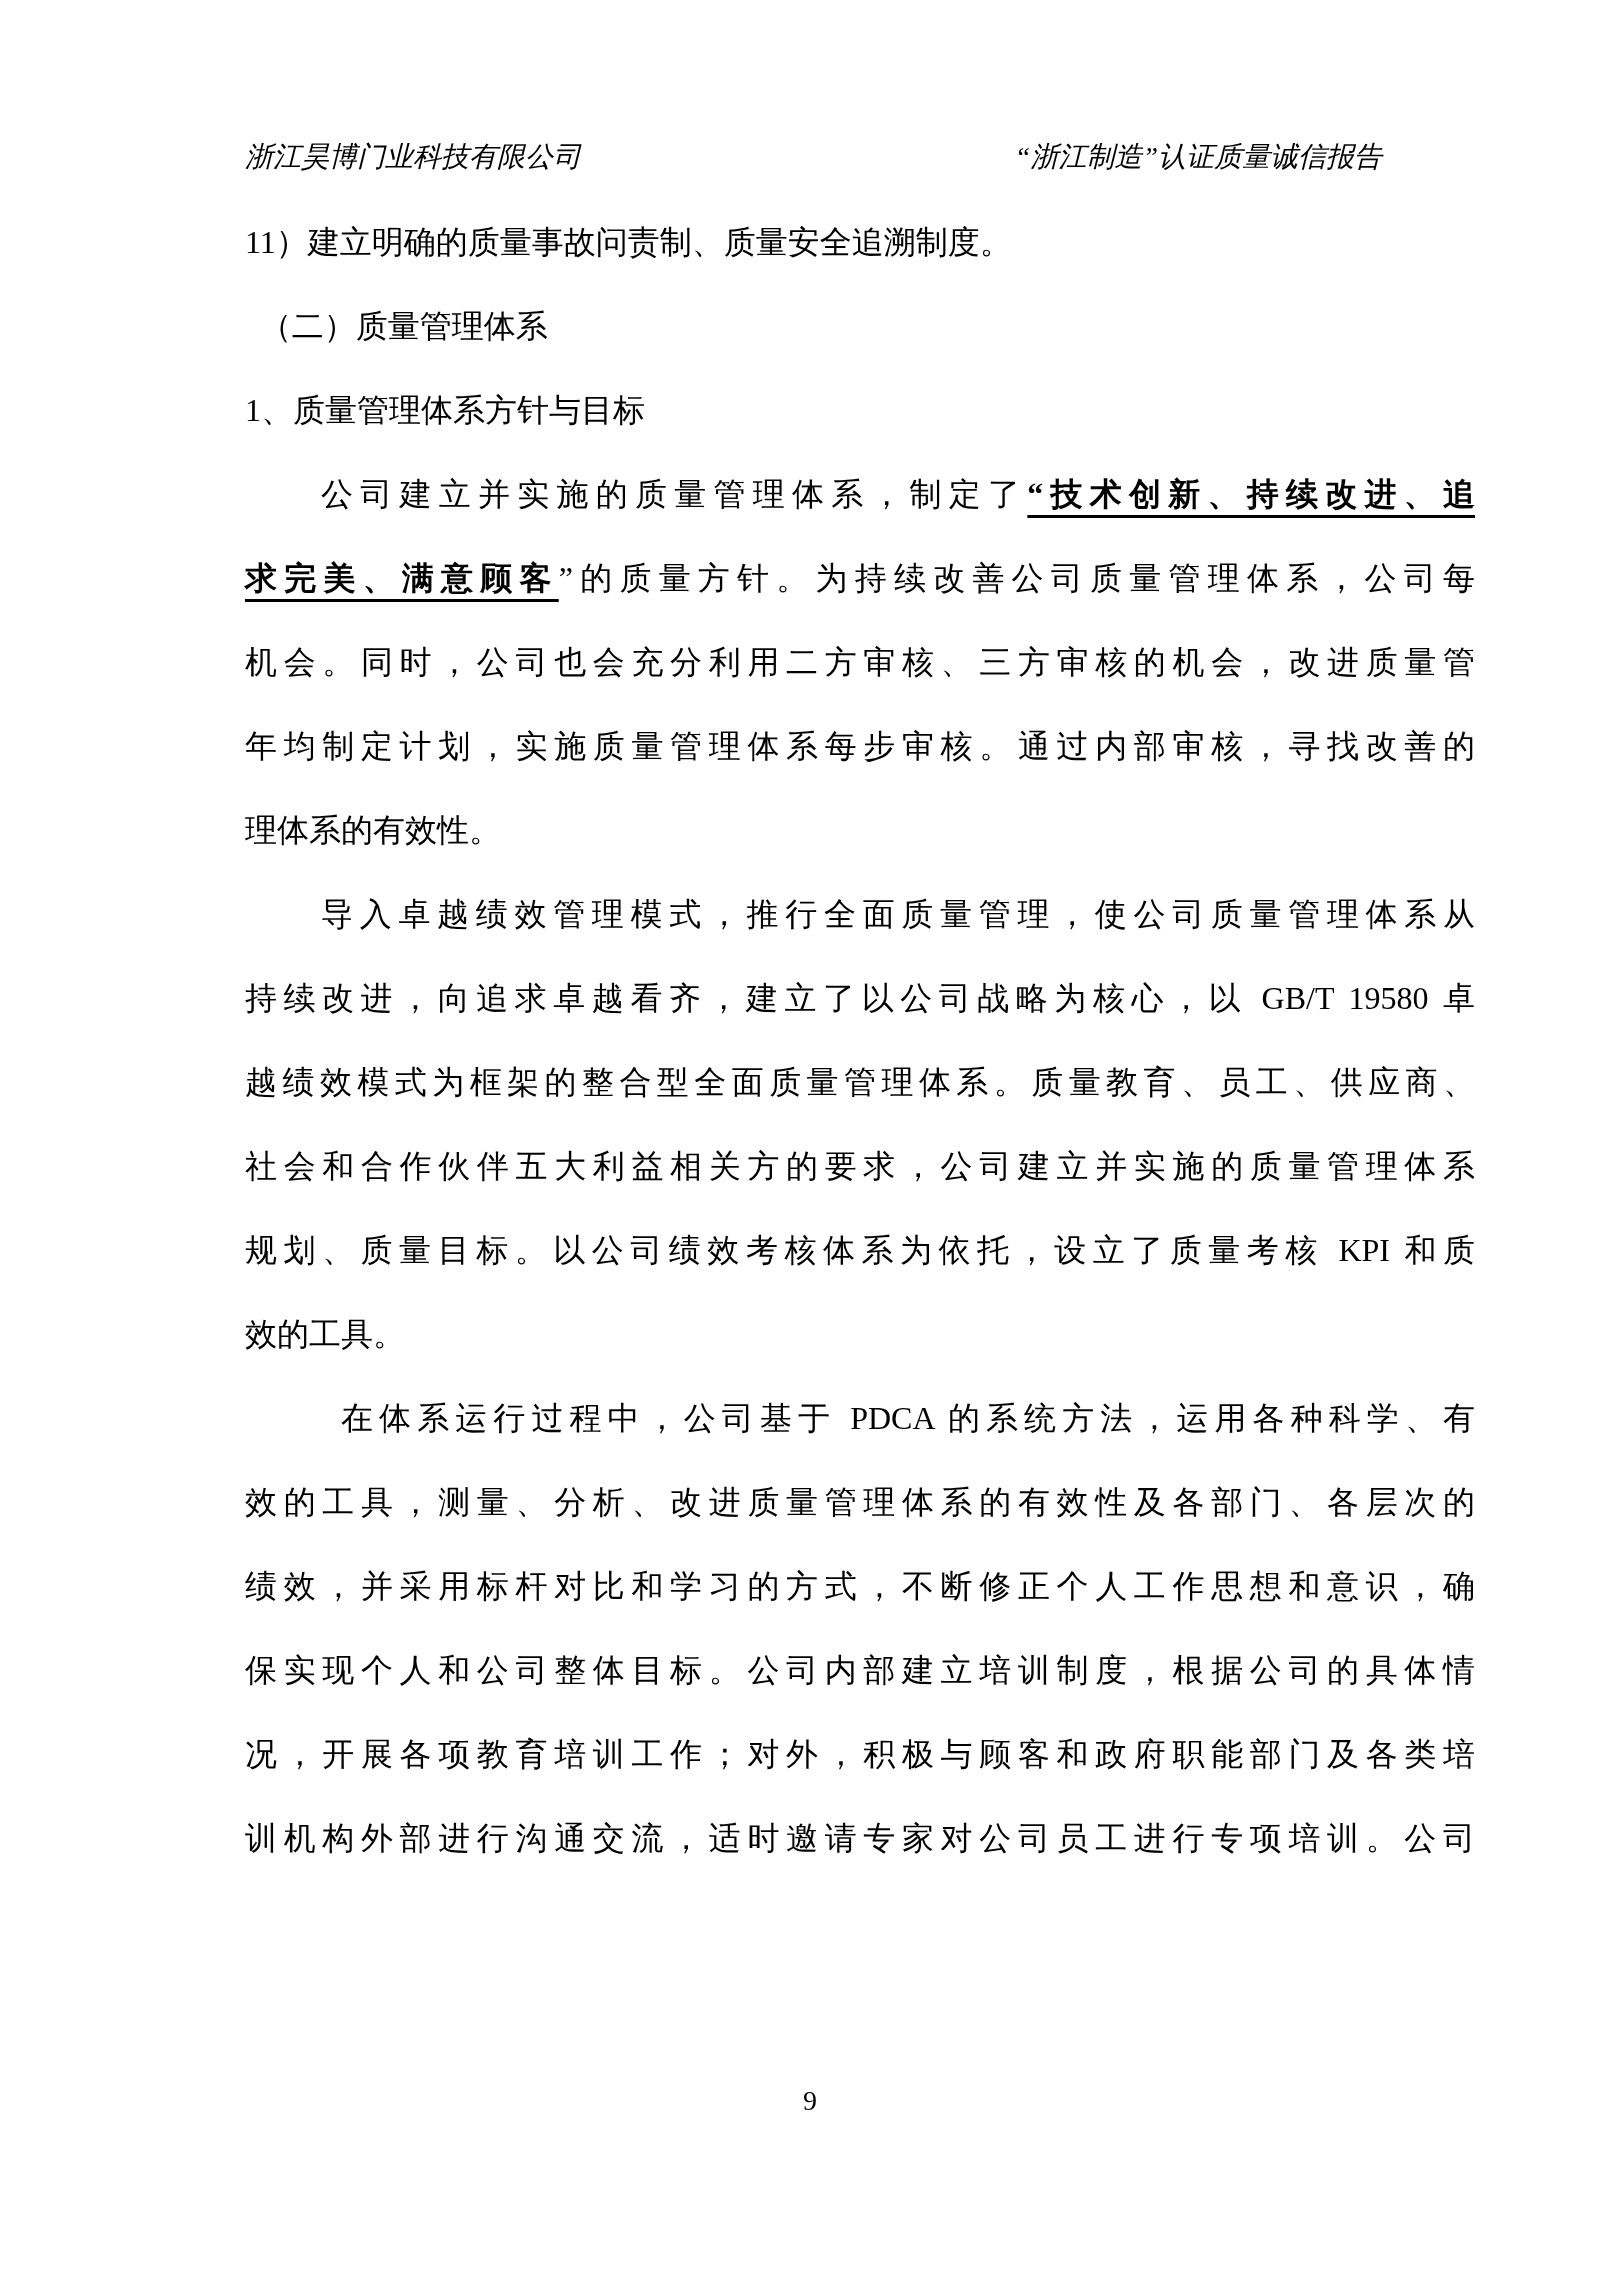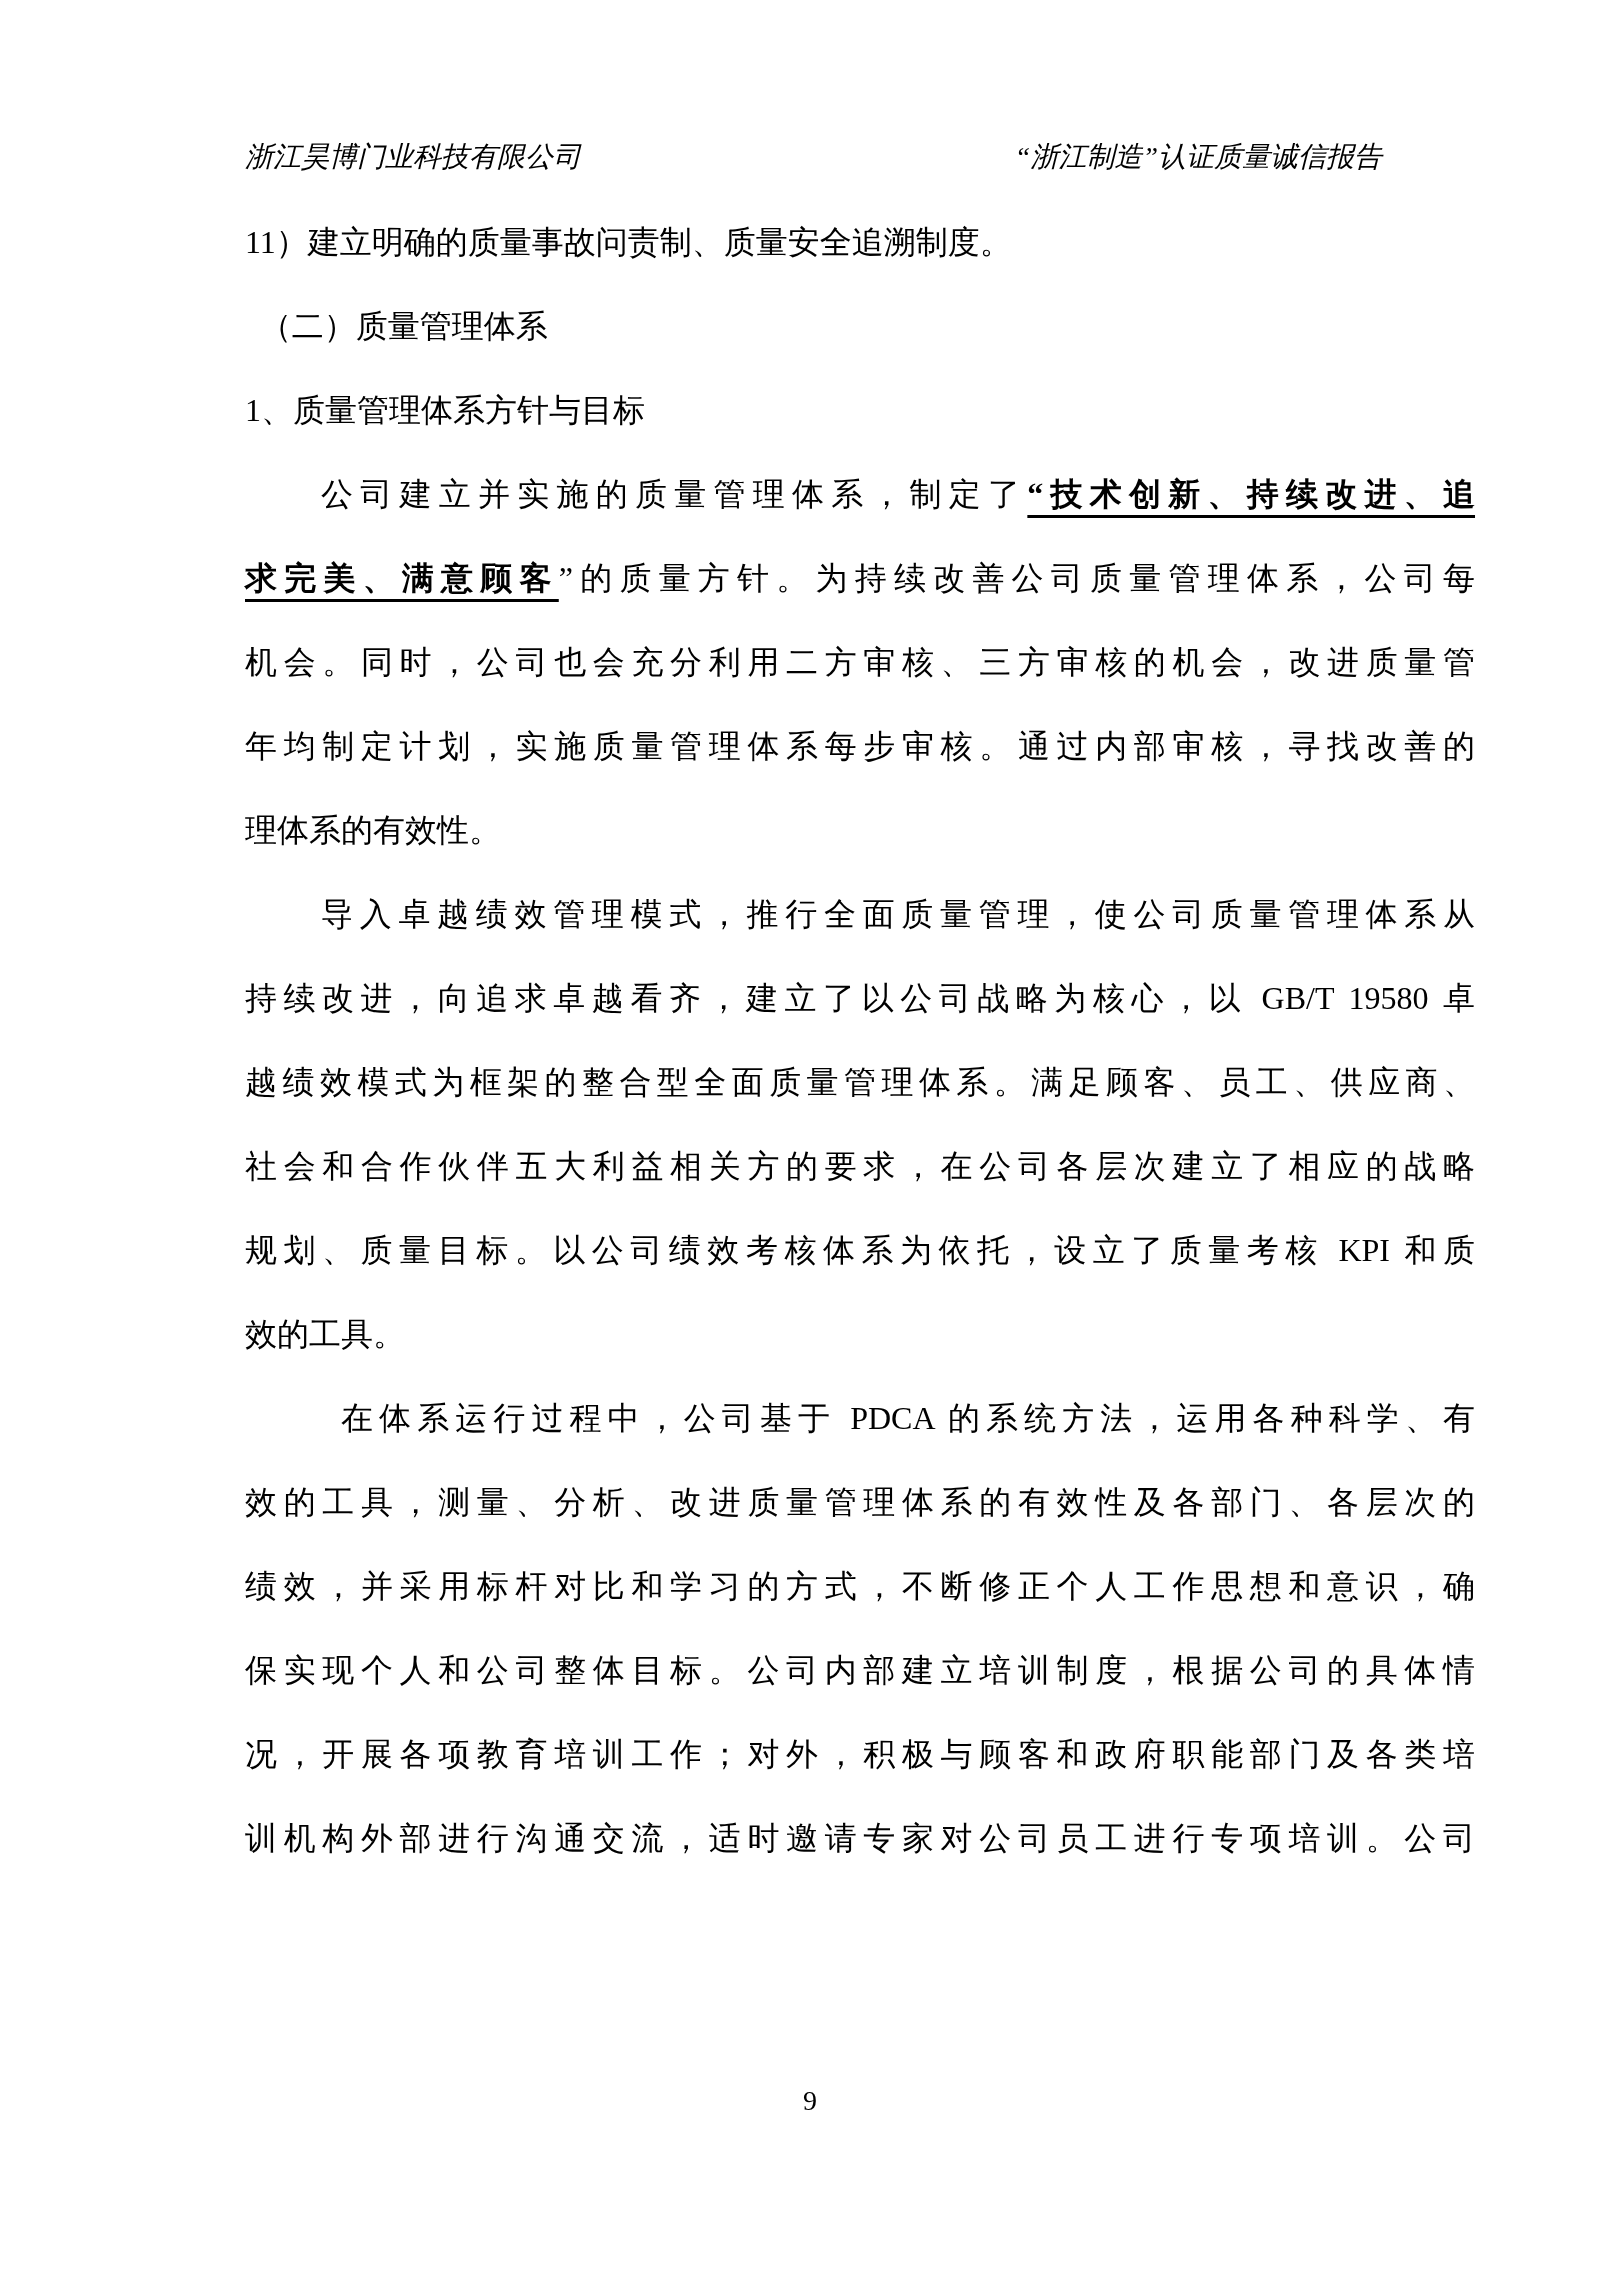--- a/index.html
+++ b/index.html
@@ -77,22 +77,22 @@
   <div class="line"><span>11）建立明确的质量事故问责制、质量安全追溯制度。</span></div>
       <div class="line" style="padding-left: 14.7px;"><span>（二）质量管理体系</span></div>
       <div class="line"><span>1、质量管理体系方针与目标</span></div>
       <div class="line justify" style="padding-left: 76px;"><span>公司建立并实施的质量管理体系，制定了</span><span class="seg-bold-underline">“技术创新、持续改进、追</span></div>
       <div class="line justify"><span class="seg-bold-underline">求完美、满意顾客</span><span>”的质量方针。为持续改善公司质量管理体系，公司每</span></div>
       <div class="line justify"><span>机会。同时，公司也会充分利用二方审核、三方审核的机会，改进质量管</span></div>
       <div class="line justify"><span>年均制定计划，实施质量管理体系每步审核。通过内部审核，寻找改善的</span></div>
       <div class="line"><span>理体系的有效性。</span></div>
       <div class="line justify" style="padding-left: 76px;"><span>导入卓越绩效管理模式，推行全面质量管理，使公司质量管理体系从</span></div>
       <div class="line justify"><span>持续改进，向追求卓越看齐，建立了以公司战略为核心，以 GB/T 19580 卓</span></div>
-      <div class="line justify"><span>越绩效模式为框架的整合型全面质量管理体系。满足顾客、员工、供应商、</span></div>
-      <div class="line justify"><span>社会和合作伙伴五大利益相关方的要求，在公司各层次建立了相应的战略</span></div>
+      <div class="line justify"><span>越绩效模式为框架的整合型全面质量管理体系。质量教育、员工、供应商、</span></div>
+      <div class="line justify"><span>社会和合作伙伴五大利益相关方的要求，公司建立并实施的质量管理体系</span></div>
       <div class="line justify"><span>规划、质量目标。以公司绩效考核体系为依托，设立了质量考核 KPI 和质</span></div>
       <div class="line"><span>效的工具。</span></div>
       <div class="line justify" style="padding-left: 96px;"><span>在体系运行过程中，公司基于 PDCA 的系统方法，运用各种科学、有</span></div>
       <div class="line justify"><span>效的工具，测量、分析、改进质量管理体系的有效性及各部门、各层次的</span></div>
       <div class="line justify"><span>绩效，并采用标杆对比和学习的方式，不断修正个人工作思想和意识，确</span></div>
       <div class="line justify"><span>保实现个人和公司整体目标。公司内部建立培训制度，根据公司的具体情</span></div>
       <div class="line justify"><span>况，开展各项教育培训工作；对外，积极与顾客和政府职能部门及各类培</span></div>
       <div class="line justify"><span>训机构外部进行沟通交流，适时邀请专家对公司员工进行专项培训。公司</span></div>
     </div>
 

